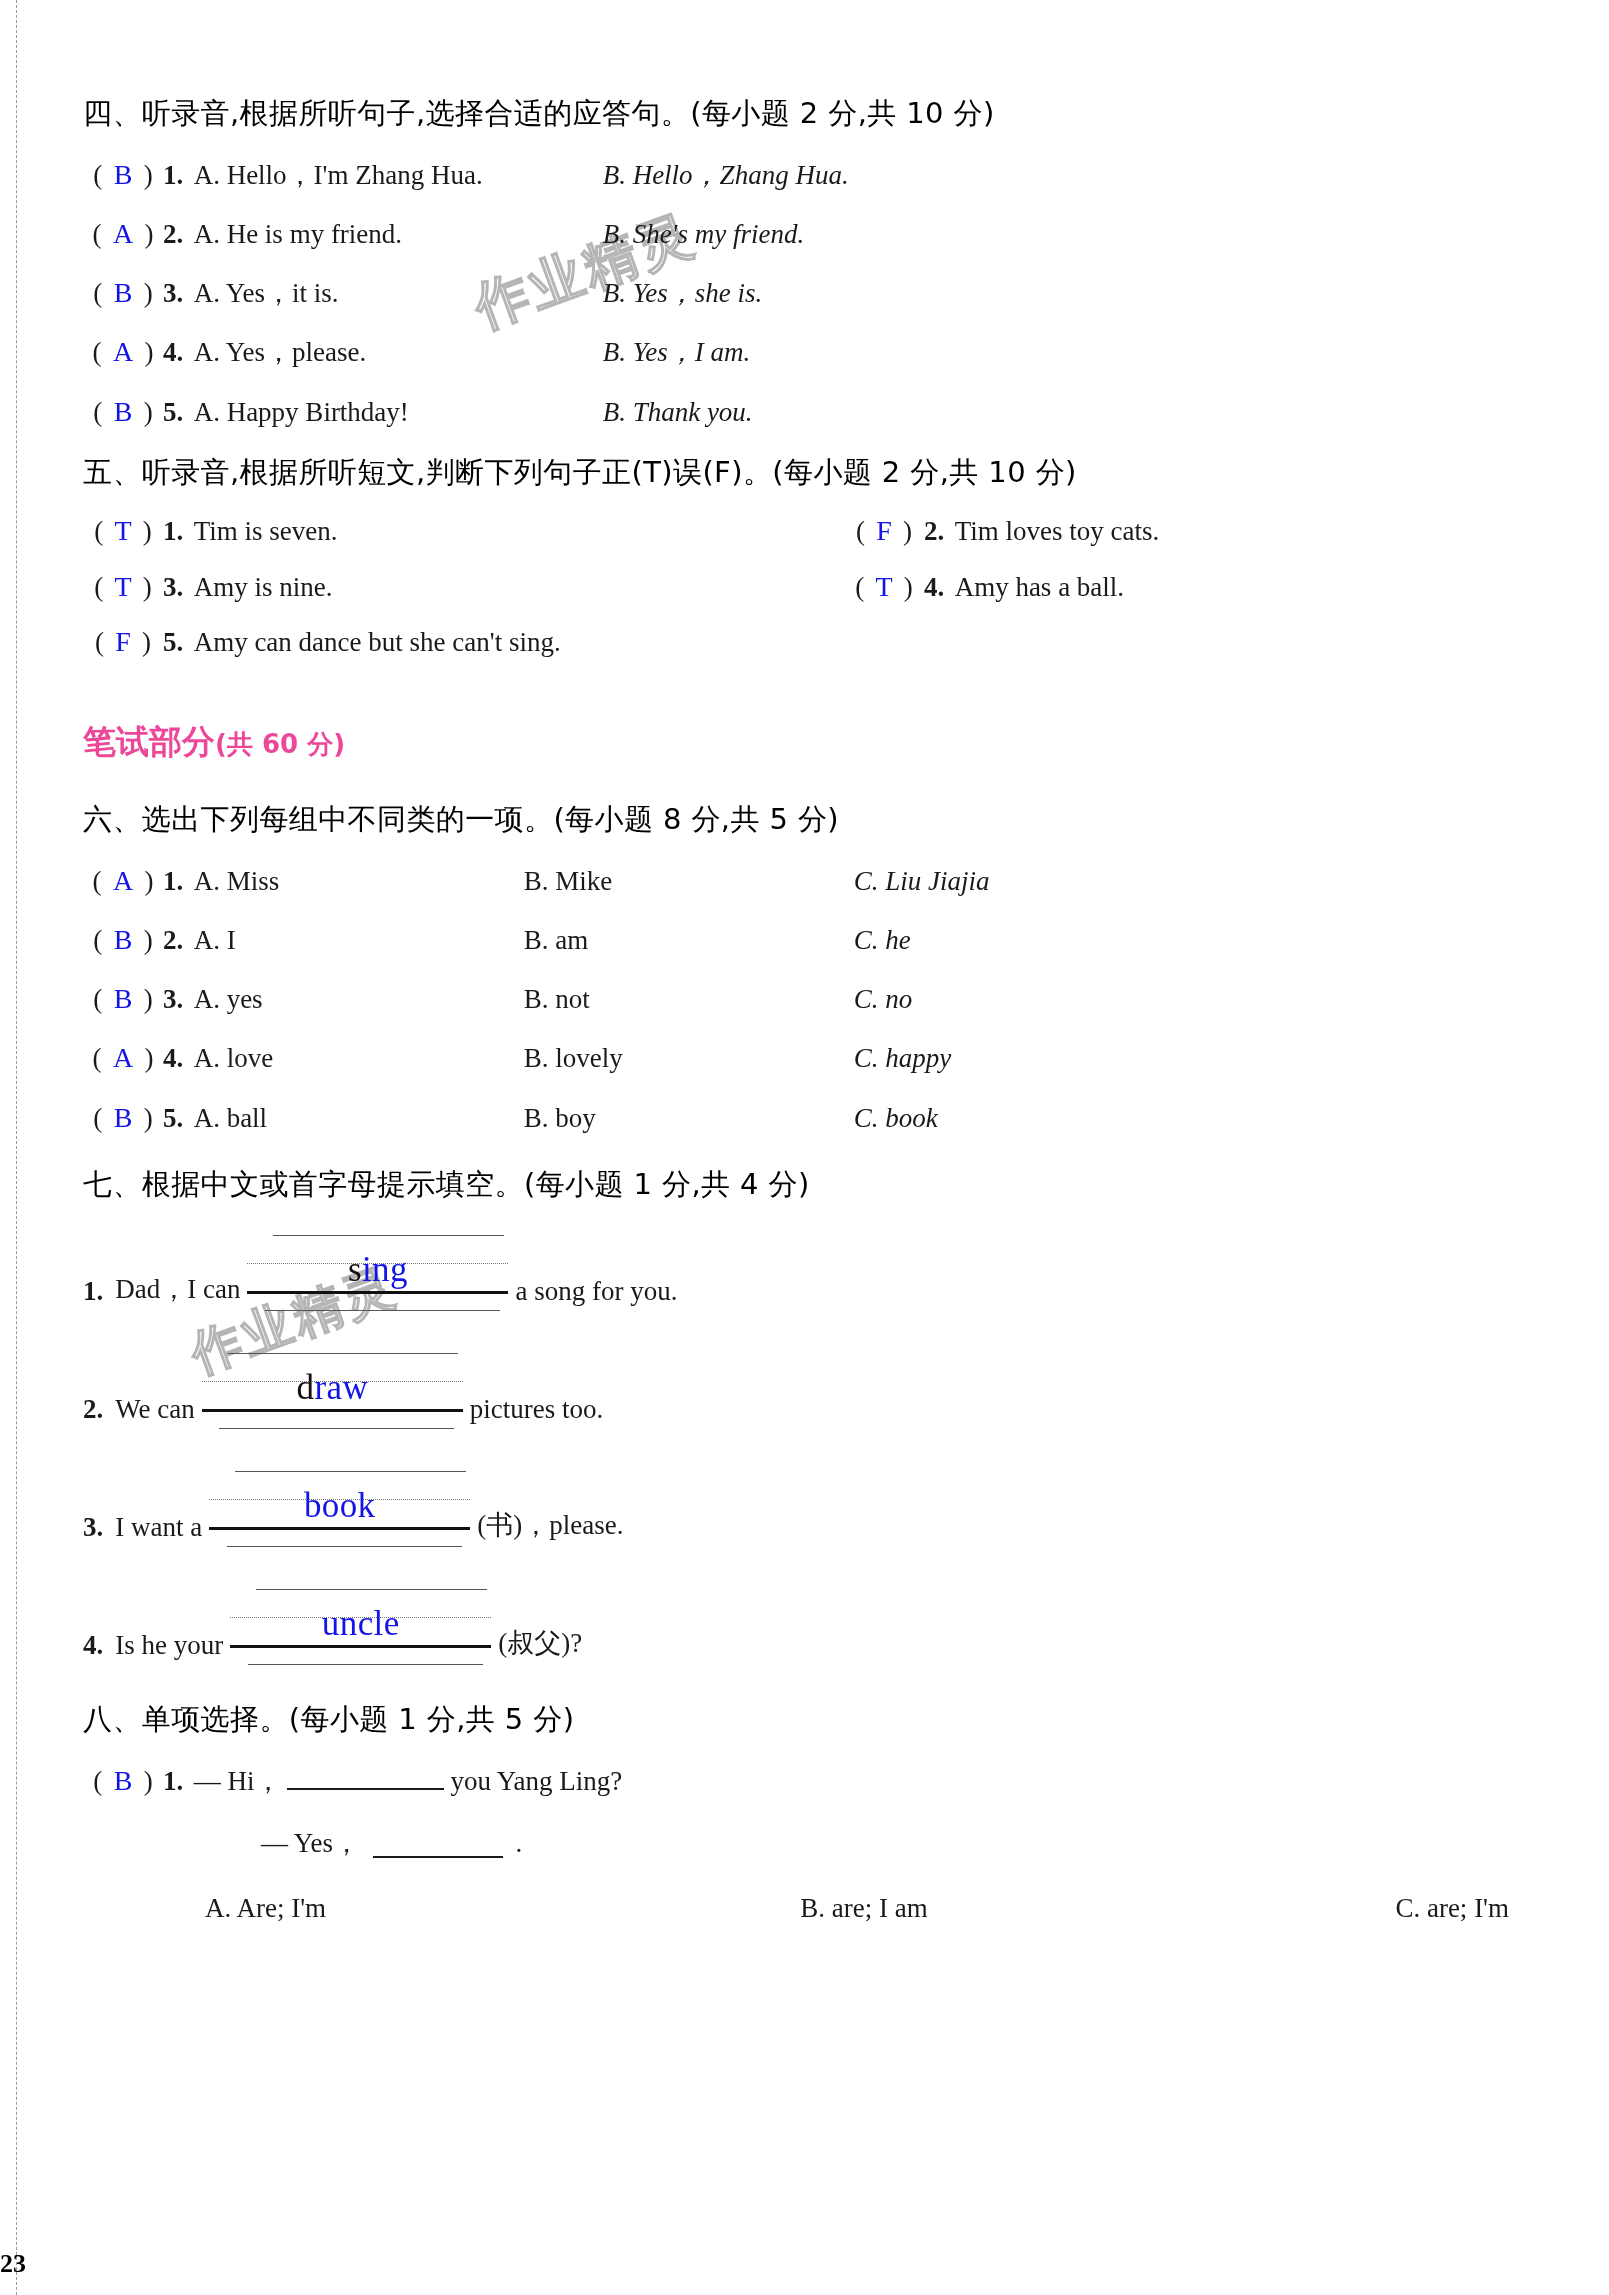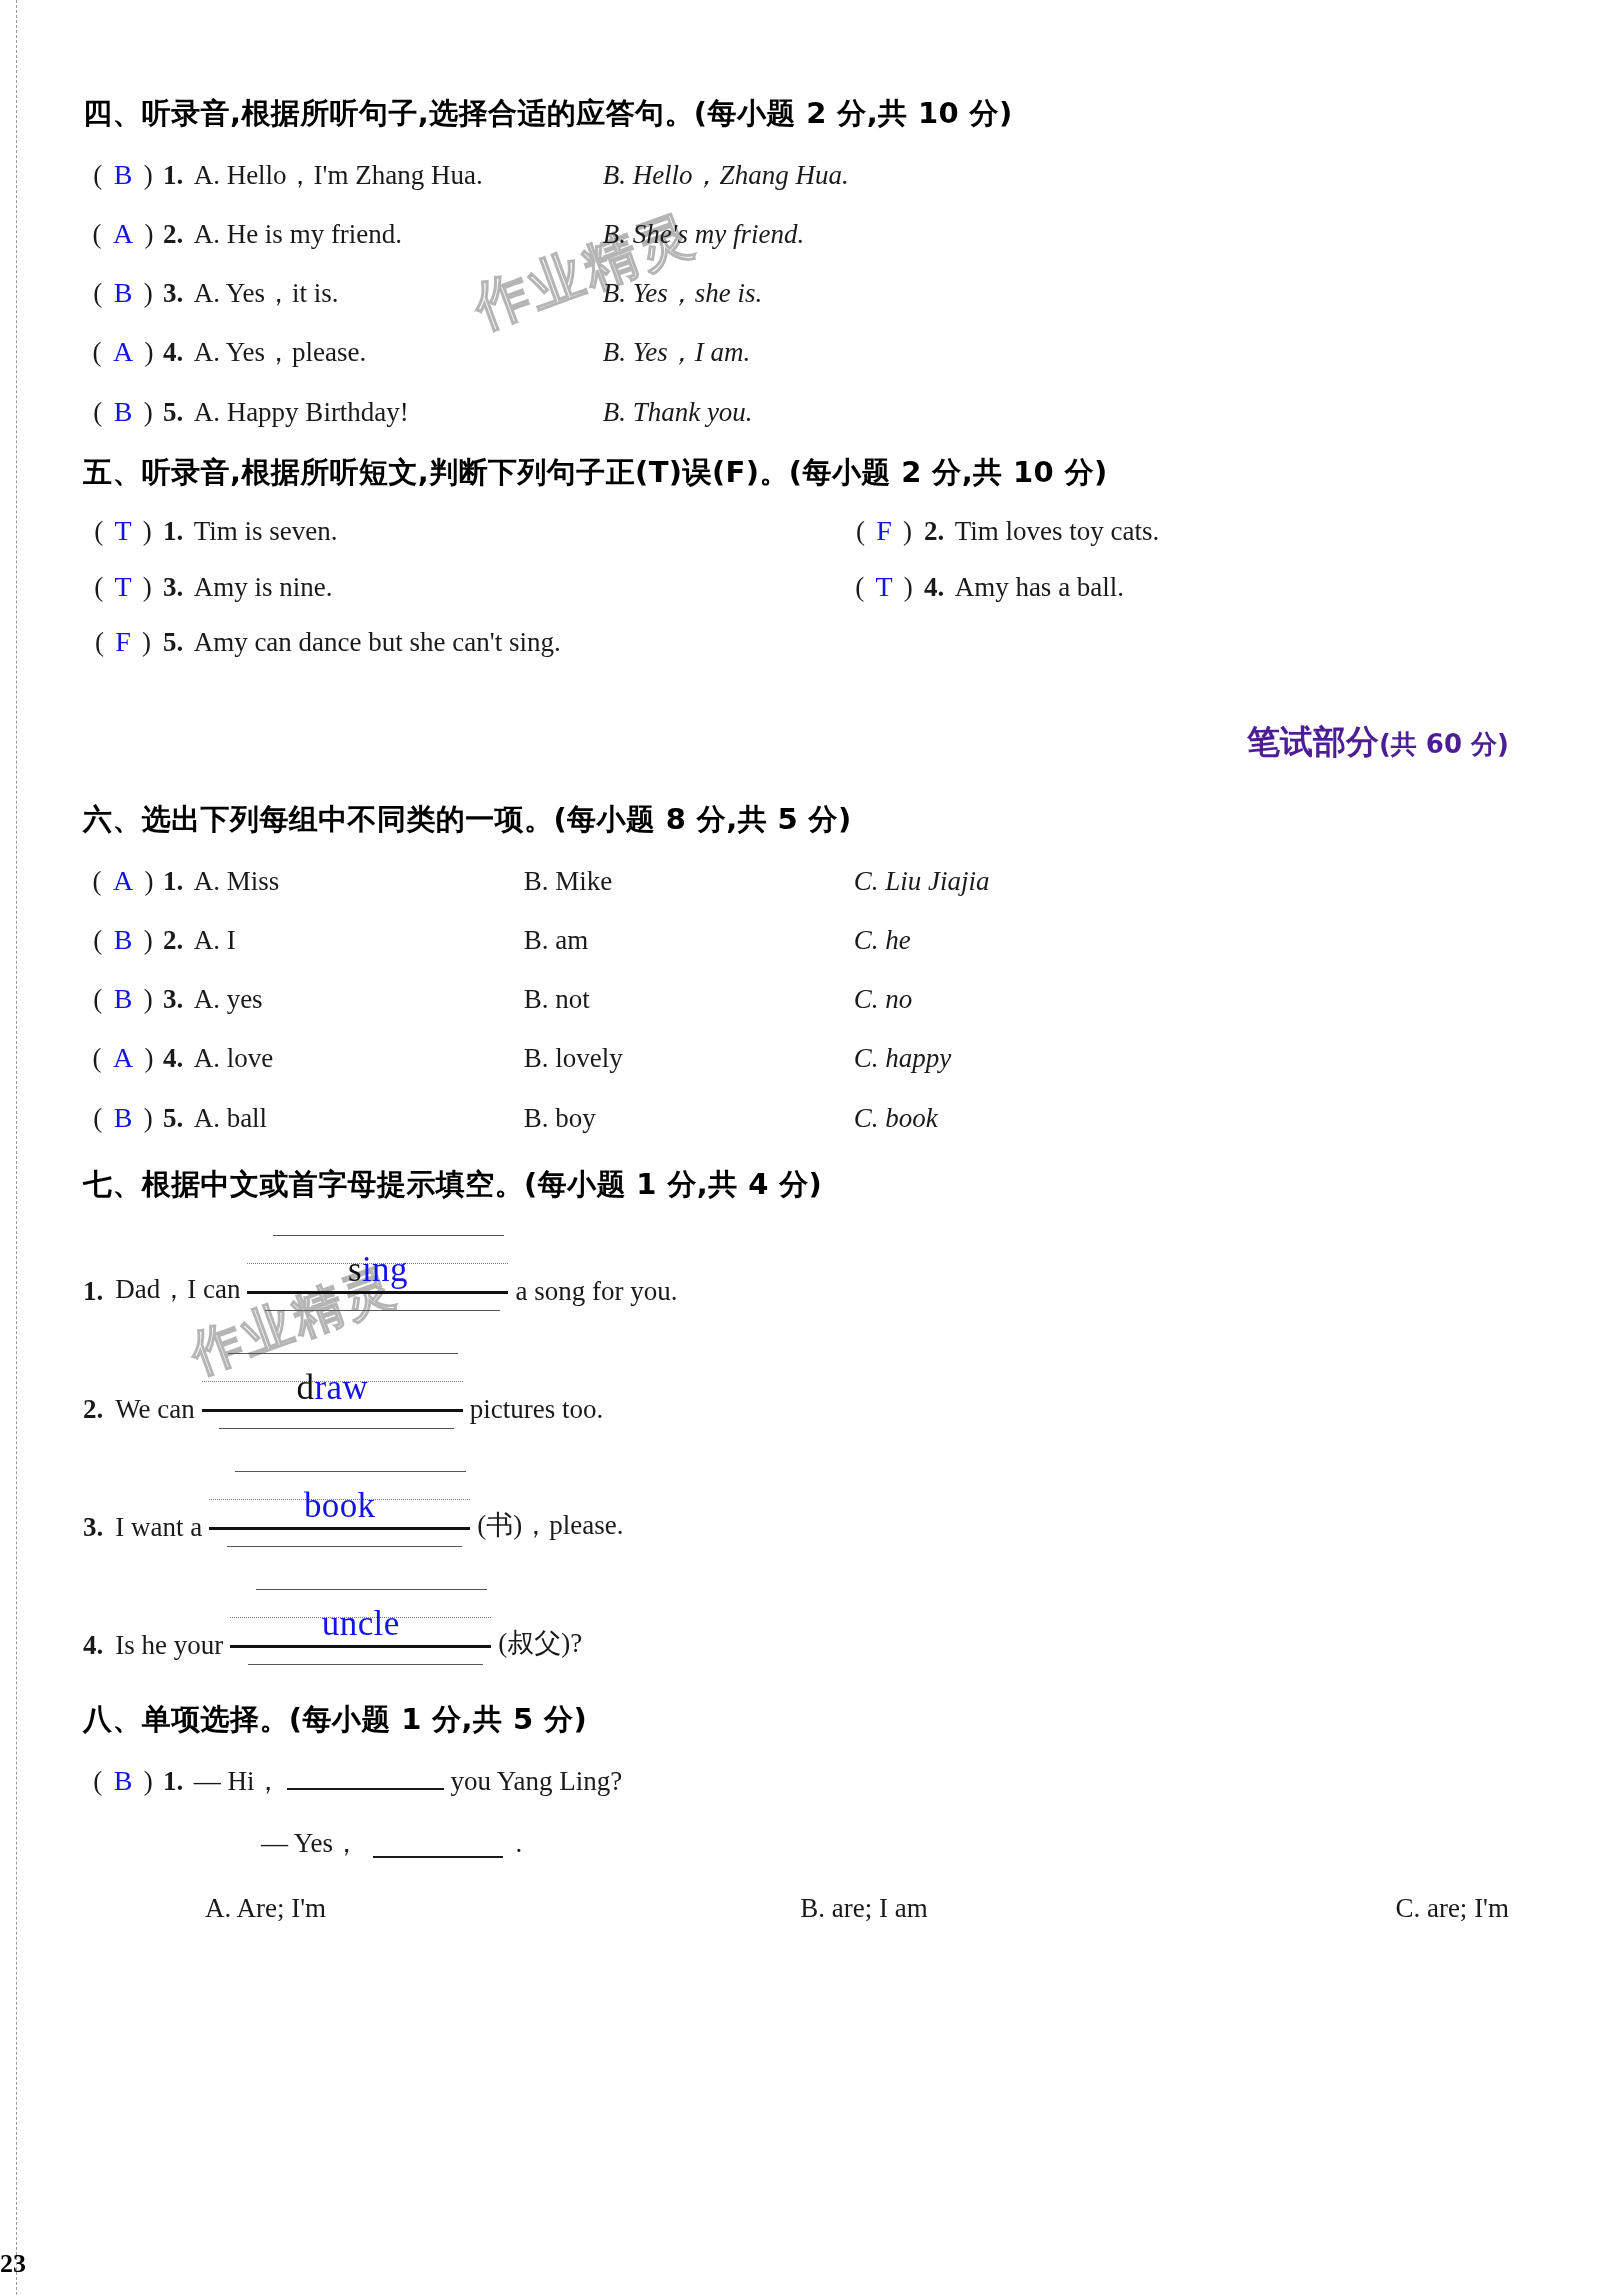--- a/index.html
+++ b/index.html
@@ -31,21 +31,21 @@
   .content {
     position: absolute;
     left: 83px;
     top: 94px;
     width: 1426px;
   }
 
   
   .sec-head {
     font-family: "DejaVu Sans", "Liberation Sans", sans-serif;
-    font-weight: bold;
+    font-weight: normal;
     font-size: 29px;
     letter-spacing: 0.4px;
     color: #000;
     margin: 0 0 22.6px 0;
     white-space: nowrap;
   }
 
   
   .qrow {
     display: flex;
@@ -95,26 +95,26 @@
   }
   .tf-cell.full { width: 100%; }
   .tf-cell.indent-2 { padding-left: 48px; }
 
   
   .c3-a { flex: 0 0 330px; }
   .c3-b { flex: 0 0 330px; }
 
   
   .part-title {
-    text-align: right;
+    text-align: left;
     font-family: "DejaVu Sans", "Liberation Sans", sans-serif;
     font-weight: bold;
     font-size: 33px;
     margin: 38px 0 35px 0;
-    color: #4c1d95;
+    color: #ec4899;
   }
   .part-title .pt-score {
     font-size: 26px;
     font-weight: bold;
   }
 
   
   .fill-row {
     display: flex;
     align-items: flex-end;

